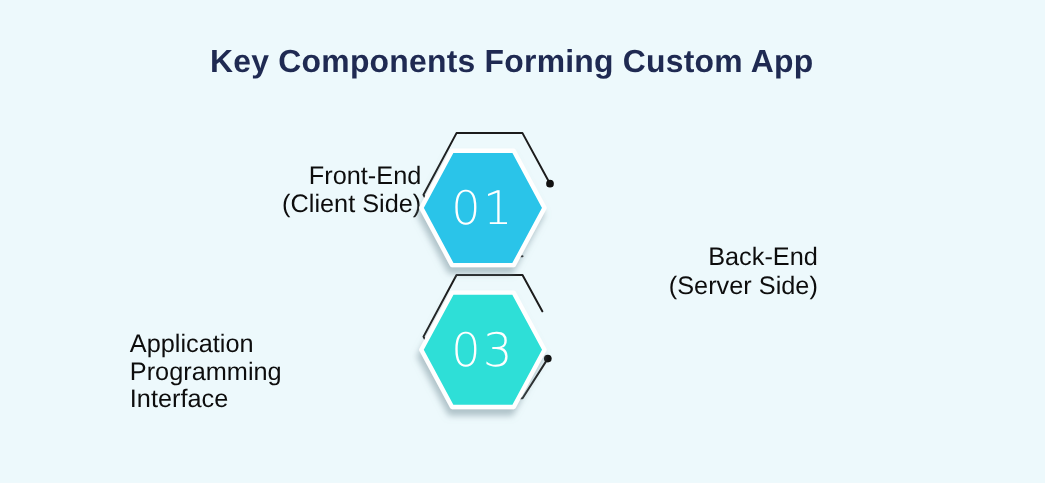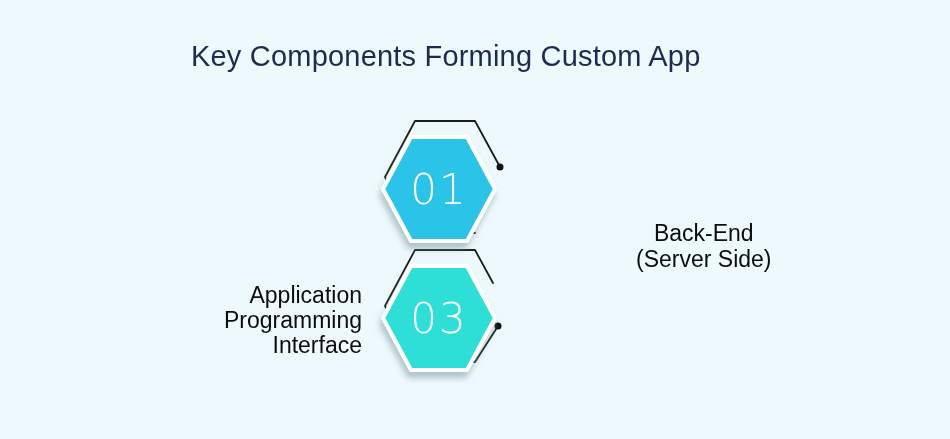--- a/index.html
+++ b/index.html
@@ -8,21 +8,21 @@
     width:950px;height:439px;
     background:#EDF9FC;
     overflow:hidden;
     font-family:"Liberation Sans","DejaVu Sans",sans-serif;
   }
   .title{
     position:absolute;
     left:191px;top:40px;
     margin:0;
     font-size:29px;
-    font-weight:400;
+    font-weight:700;
     letter-spacing:.2px;
     color:#1F2A52;
     white-space:nowrap;
   }
   .hex-item{position:absolute;width:150px;height:150px;}
   .hex-item.i1{left:367px;top:117px;z-index:3;}
   .hex-item.i2{left:462px;top:186px;z-index:2;}
   .hex-item.i3{left:367px;top:246px;z-index:1;}
   .outline{
     fill:none;
@@ -44,22 +44,22 @@
     letter-spacing:2px;
   }
   .label{
     position:absolute;
     font-size:23px;
     line-height:26px;
     color:#0D0D0D;
     white-space:pre-line;
   }
   .label.l1{left:118px;width:265px;top:146px;text-align:right;}
-  .label.l2{left:636px;top:220px;text-align:center;}
-  .label.l3{left:118px;width:244px;top:283px;text-align:right;line-height:25px;}
+  .label.l2{left:608px;top:220px;text-align:right;}
+  .label.l3{left:118px;width:244px;top:300px;text-align:left;line-height:25px;}
 </style>
 </head>
 <body>
 
 <div class="canvas">
 
   <h1 class="title">Key Components Forming Custom App</h1>
 
   <svg width="0" height="0" style="position:absolute" aria-hidden="true">
     <defs>
@@ -81,19 +81,21 @@
 
   <div class="hex-item i3">
     <svg width="150" height="150" viewBox="0 0 150 150">
       <path class="outline" d="M131,80 L108,116 L48,116 L18,60 L48,4 L108,4 L126,37"></path>
       <circle class="dot" cx="131" cy="80" r="3.5"></circle>
       <polygon class="fillhex" points="16,72 44,20 100,20 128,72 100,124 44,124" filter="url(#hexshadow)" fill="#2FDFD7"></polygon>
       <text class="step-num" x="72" y="87" text-anchor="middle" fill="#FFFFFF">03</text>
     </svg>
   </div>
 
+  <div class="label l1">Front-End
+(Client Side)</div>
   <div class="label l2">Back-End
 (Server Side)</div>
   <div class="label l3">Application
 Programming
 Interface</div>
 
 </div>
 
 </body></html>

